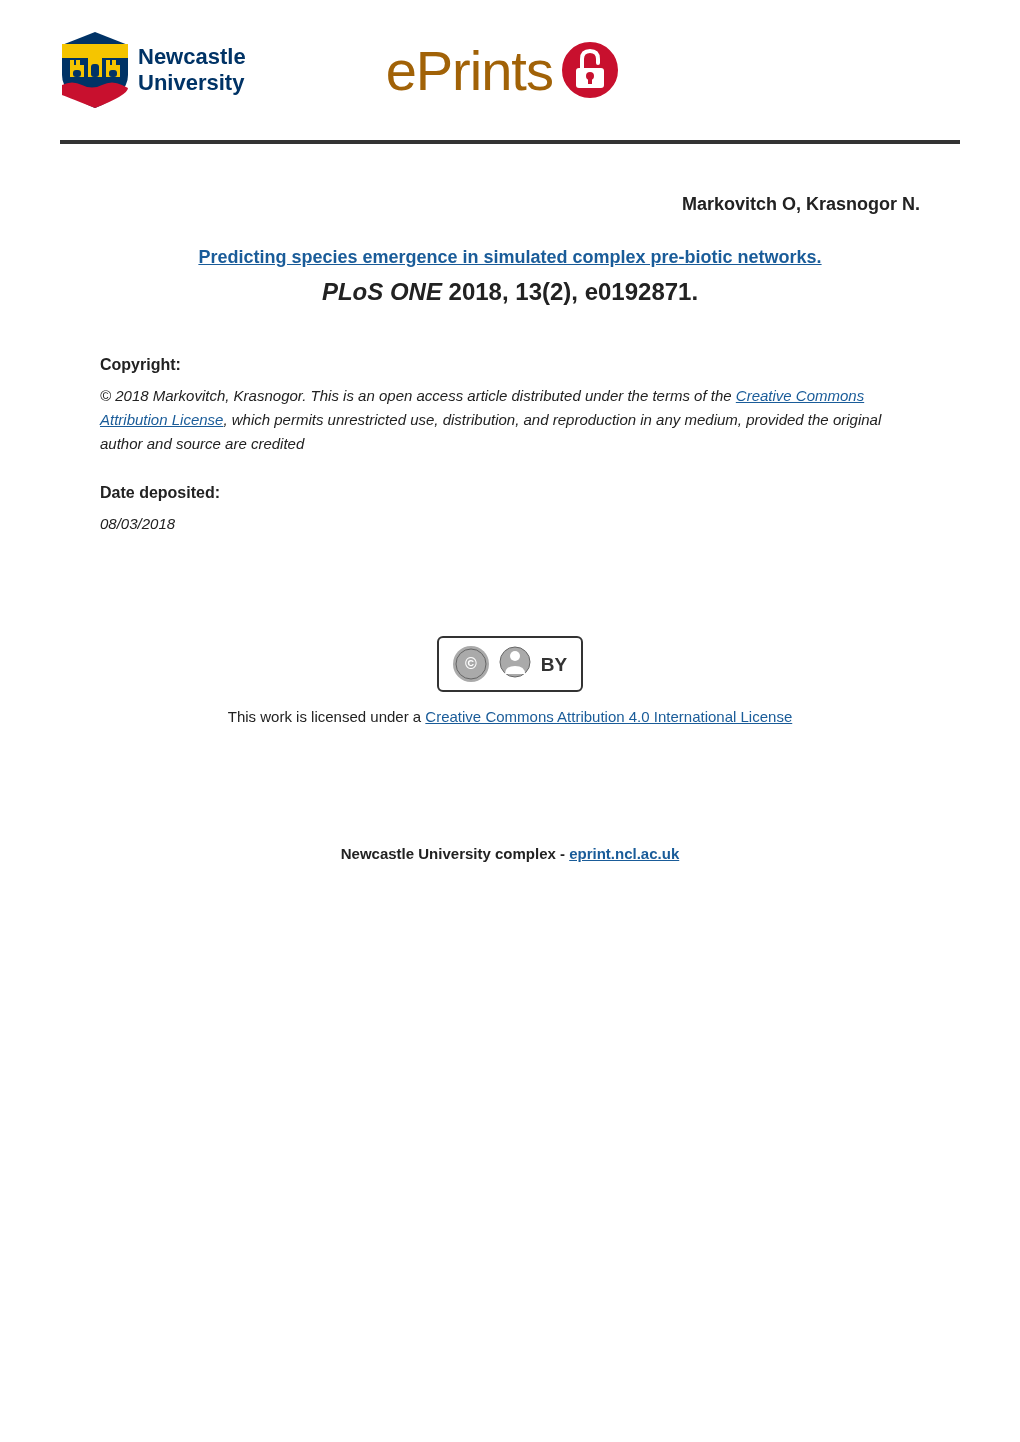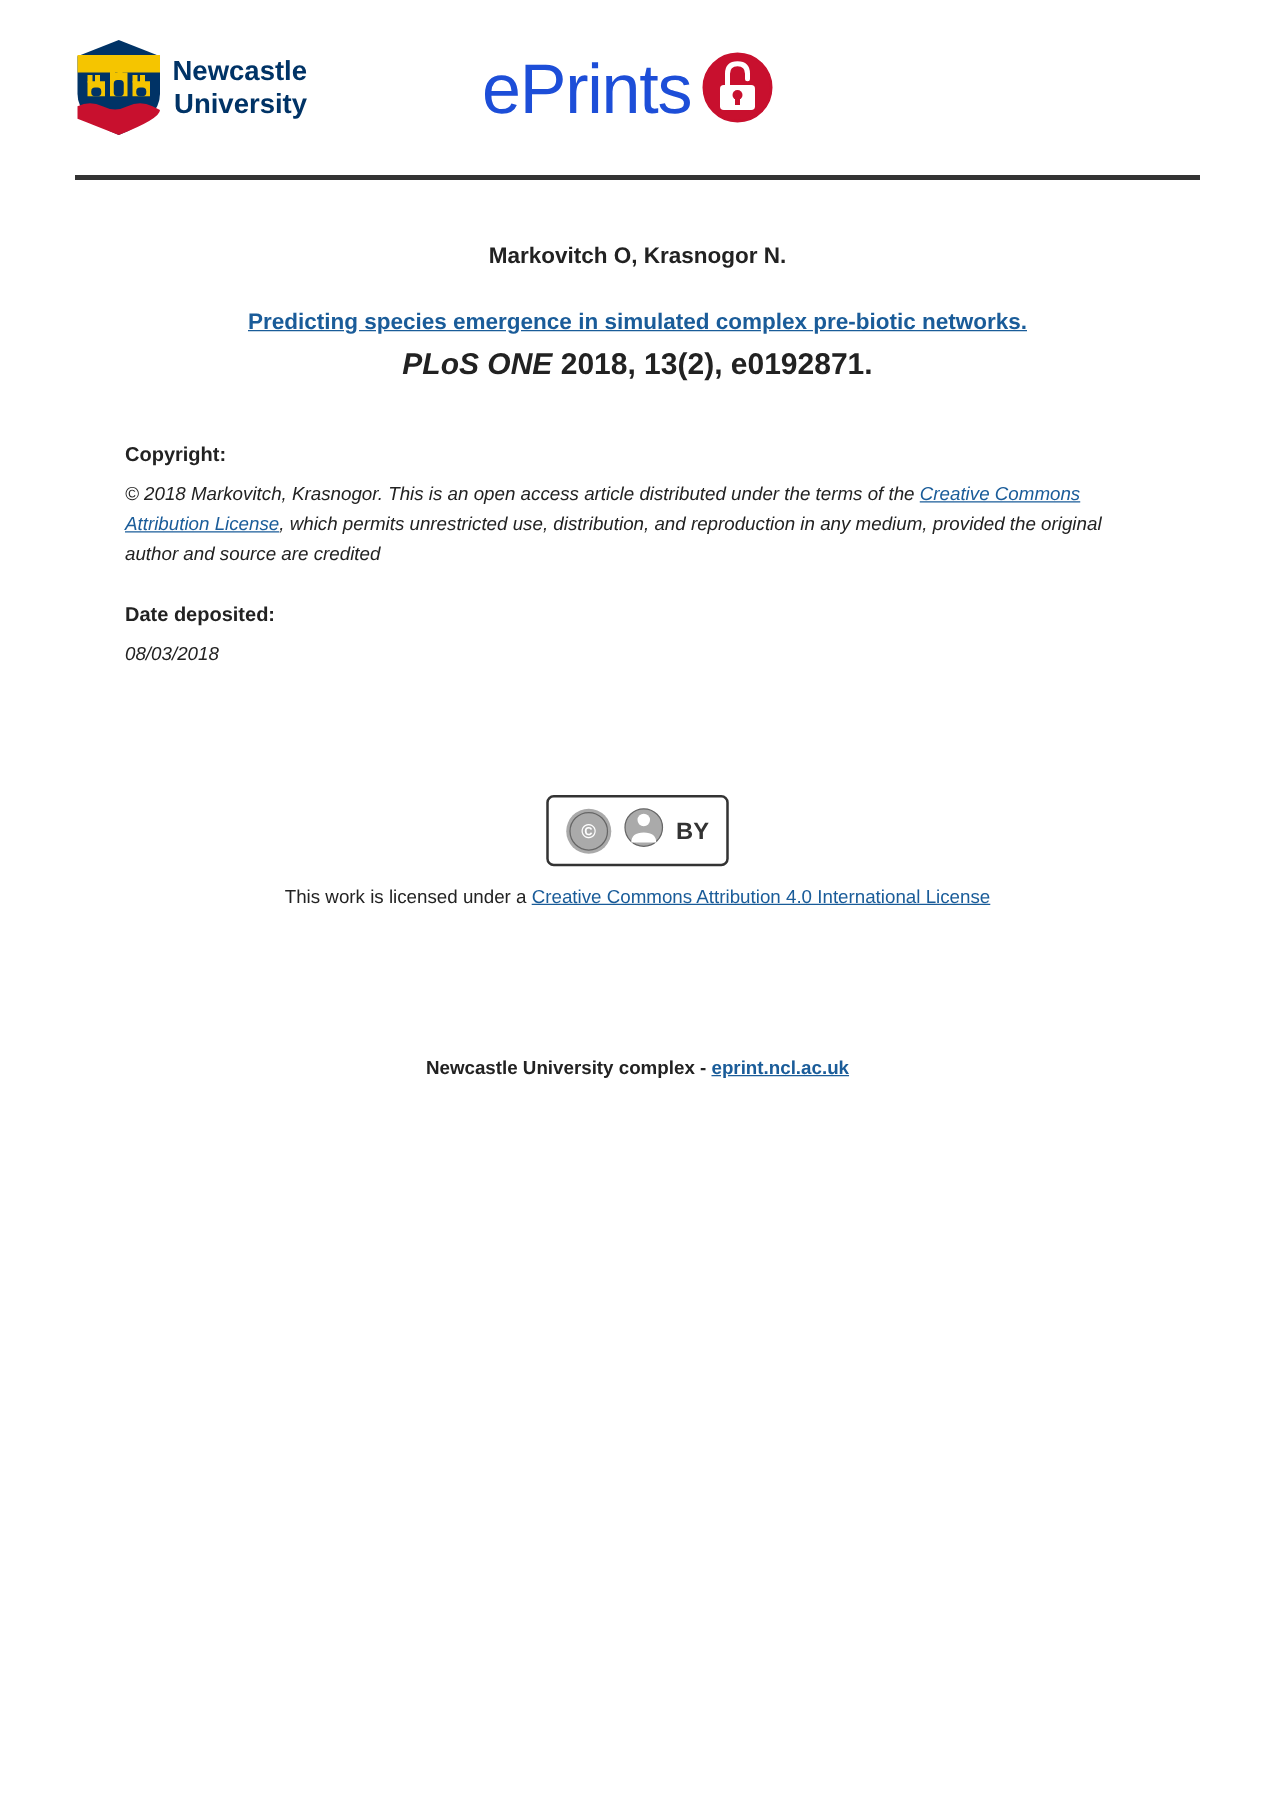--- a/index.html
+++ b/index.html
@@ -25,21 +25,20 @@
       padding: 30px 60px 20px 60px;
       gap: 60px;
     }
 
     
     .nu-logo {
       display: flex;
       align-items: center;
       gap: 8px;
       flex-shrink: 0;
-      text-align: right;
     }
     .nu-text {
       display: flex;
       flex-direction: column;
       line-height: 1.2;
     }
     .nu-text-newcastle {
       font-size: 22px;
       font-weight: bold;
       color: #003366;
@@ -52,21 +51,21 @@
 
     
     .eprints-logo {
       display: flex;
       align-items: center;
       gap: 8px;
       margin-left: 80px;
     }
     .eprints-text {
       font-size: 56px;
-      color: #1d4ed8;
+      color: #a16207;
       font-weight: 300;
       letter-spacing: -1px;
     }
 
     
     .divider {
       height: 4px;
       background: #333;
       margin: 10px 60px 0 60px;
     }
@@ -78,20 +77,21 @@
 
     .citation-block {
       text-align: center;
       margin-bottom: 50px;
     }
 
     .citation-authors {
       font-size: 18px;
       font-weight: bold;
       margin-bottom: 10px;
+      text-align: right;
     }
 
     .citation-title {
       font-size: 18px;
       font-weight: bold;
       margin-bottom: 10px;
       margin-top: 32px;
     }
 
     .citation-title a {

